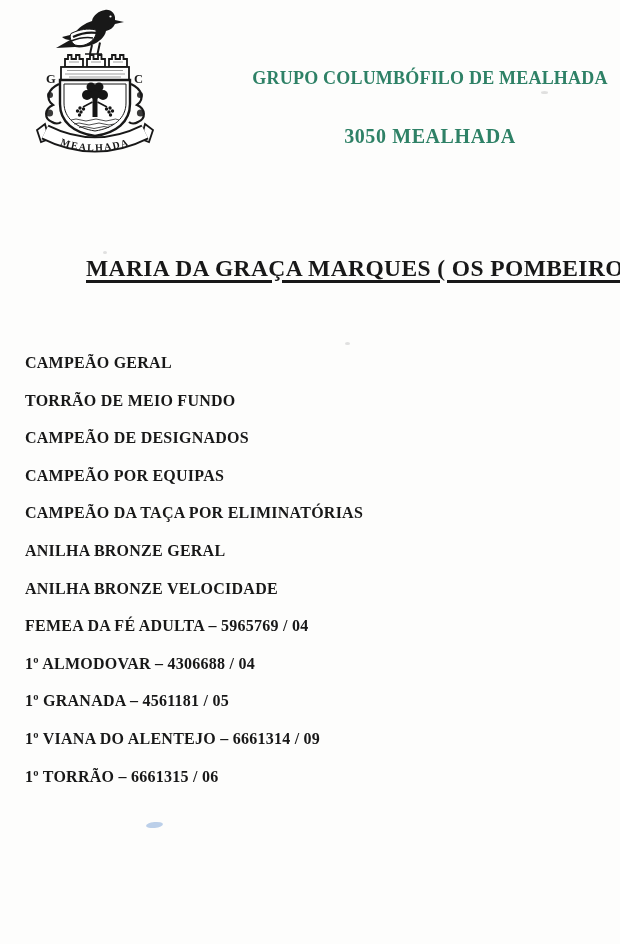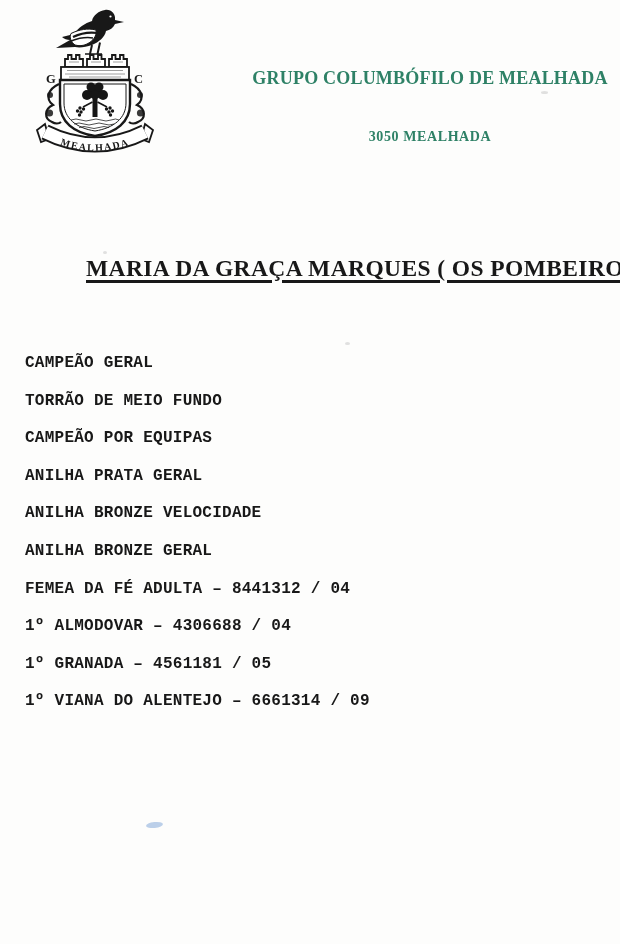--- a/index.html
+++ b/index.html
@@ -13,34 +13,34 @@
   }
   .logo {
     position:absolute; left:35px; top:6px;
     width:120px; height:158px;
   }
   .header-text {
     position:absolute; left:240px; top:46px; width:380px;
     text-align:center; color:#2e8166; font-weight:bold;margin-top:23px;
   }
   .club-name { font-size:18px; line-height:19px; letter-spacing:.2px; }
-  .postal-line { margin-top:39px; font-size:14px; line-height:19px; letter-spacing:.6px; }
+  .postal-line { margin-top:39px; font-size:20px; line-height:19px; letter-spacing:.6px; }
   .doc-title {
     position:absolute; left:86px; top:255px;
     font-size:23.5px; font-weight:bold; line-height:26px;
     white-space:nowrap; letter-spacing:.4px;
     text-decoration:underline;
     text-decoration-thickness:2.5px;
     text-underline-offset:4px;
   }
   .awards {
     position:absolute; left:25px; top:355px;
     display:flex; flex-direction:column; gap:21.4px;
     font-size:16px; font-weight:bold; line-height:16.2px;
-    letter-spacing:.25px; white-space:nowrap;font-family:Liberation Mono, monospace;
+    letter-spacing:.25px; white-space:nowrap;
   }
   .ink-smudge {
     position:absolute; left:146px; top:822px;
     width:17px; height:6px; background:#8fb0dc;
     opacity:.6; border-radius:50%;
     transform:rotate(-6deg);
   }
   .speck { position:absolute; border-radius:50%; background:#d6d6d6; opacity:.75; }
   .speck-1 { left:541px; top:91px;  width:7px; height:3px; }
   .speck-2 { left:345px; top:342px; width:5px; height:3px; }
@@ -128,26 +128,28 @@
 <div class="header-text">
   <div class="club-name">GRUPO COLUMBÓFILO DE MEALHADA</div>
   <div class="postal-line">3050 MEALHADA</div>
 </div>
 
 <div class="doc-title">MARIA DA GRAÇA MARQUES ( OS POMBEIROS )</div>
 
 <div class="awards">
   <div>CAMPEÃO GERAL</div>
   <div>TORRÃO DE MEIO FUNDO</div>
+  <div>CAMPEÃO DE DESIGNADOS</div>
   <div>CAMPEÃO POR EQUIPAS</div>
-  <div>ANILHA PRATA GERAL</div>
+  <div>CAMPEÃO DA TAÇA POR ELIMINATÓRIAS</div>
+  <div>ANILHA BRONZE GERAL</div>
   <div>ANILHA BRONZE VELOCIDADE</div>
-  <div>ANILHA BRONZE GERAL</div>
-  <div>FEMEA DA FÉ ADULTA – 8441312 / 04</div>
+  <div>FEMEA DA FÉ ADULTA – 5965769 / 04</div>
   <div>1º ALMODOVAR – 4306688 / 04</div>
   <div>1º GRANADA – 4561181 / 05</div>
   <div>1º VIANA DO ALENTEJO – 6661314 / 09</div>
+  <div>1º TORRÃO – 6661315 / 06</div>
 </div>
 
 <div class="ink-smudge"></div>
 <div class="speck speck-1"></div>
 <div class="speck speck-2"></div>
 <div class="speck speck-3"></div>
 
 </body></html>

